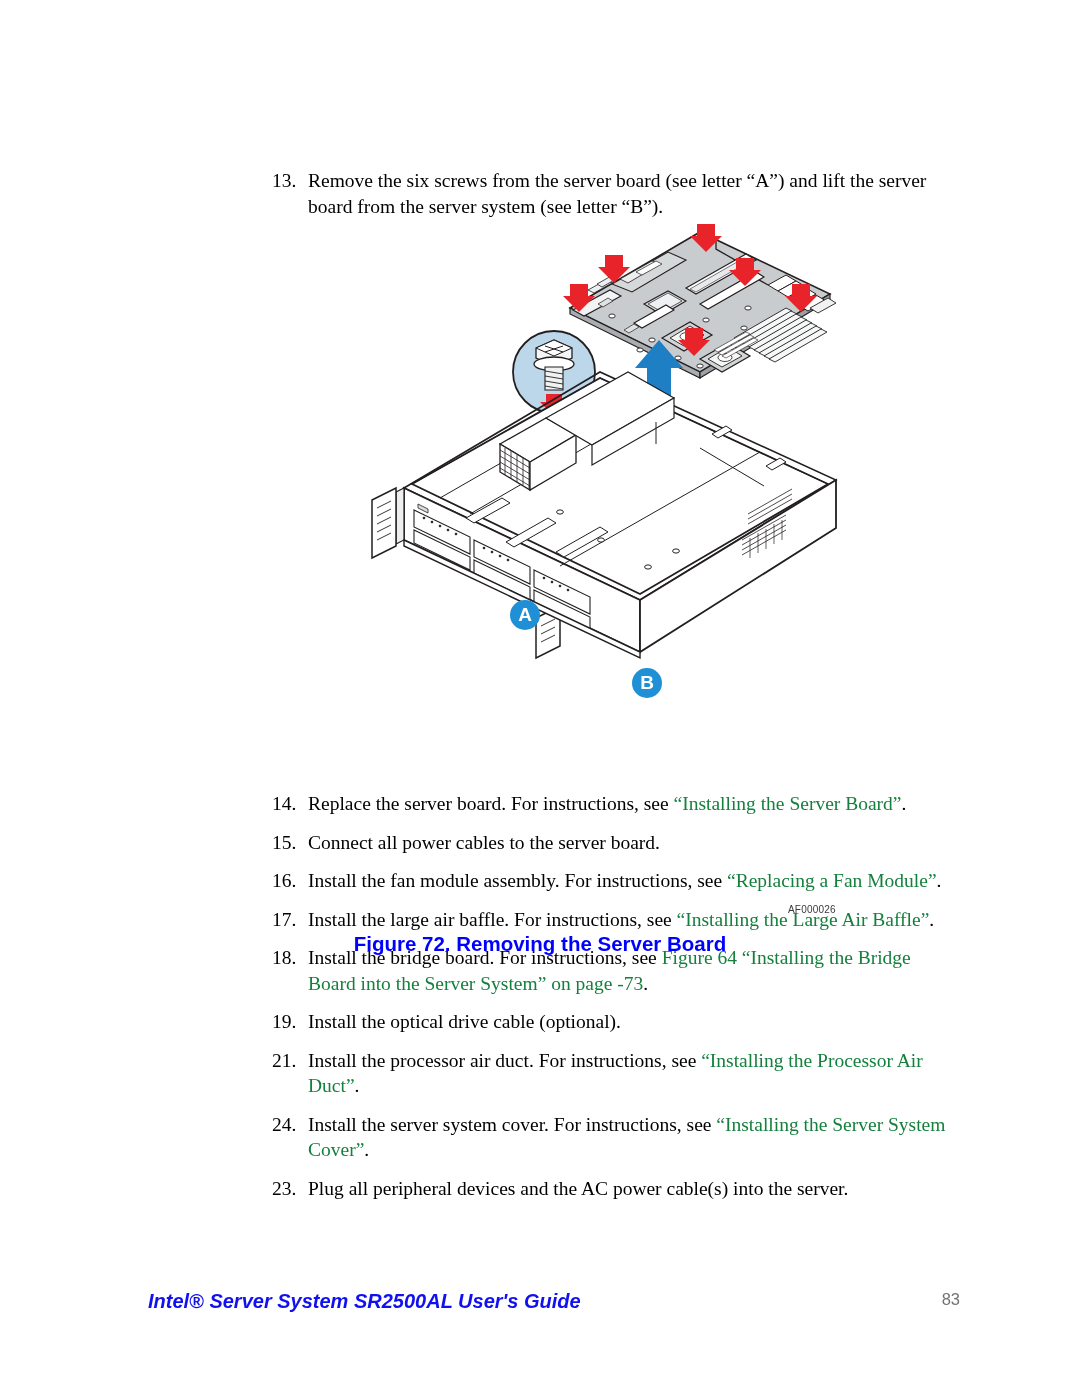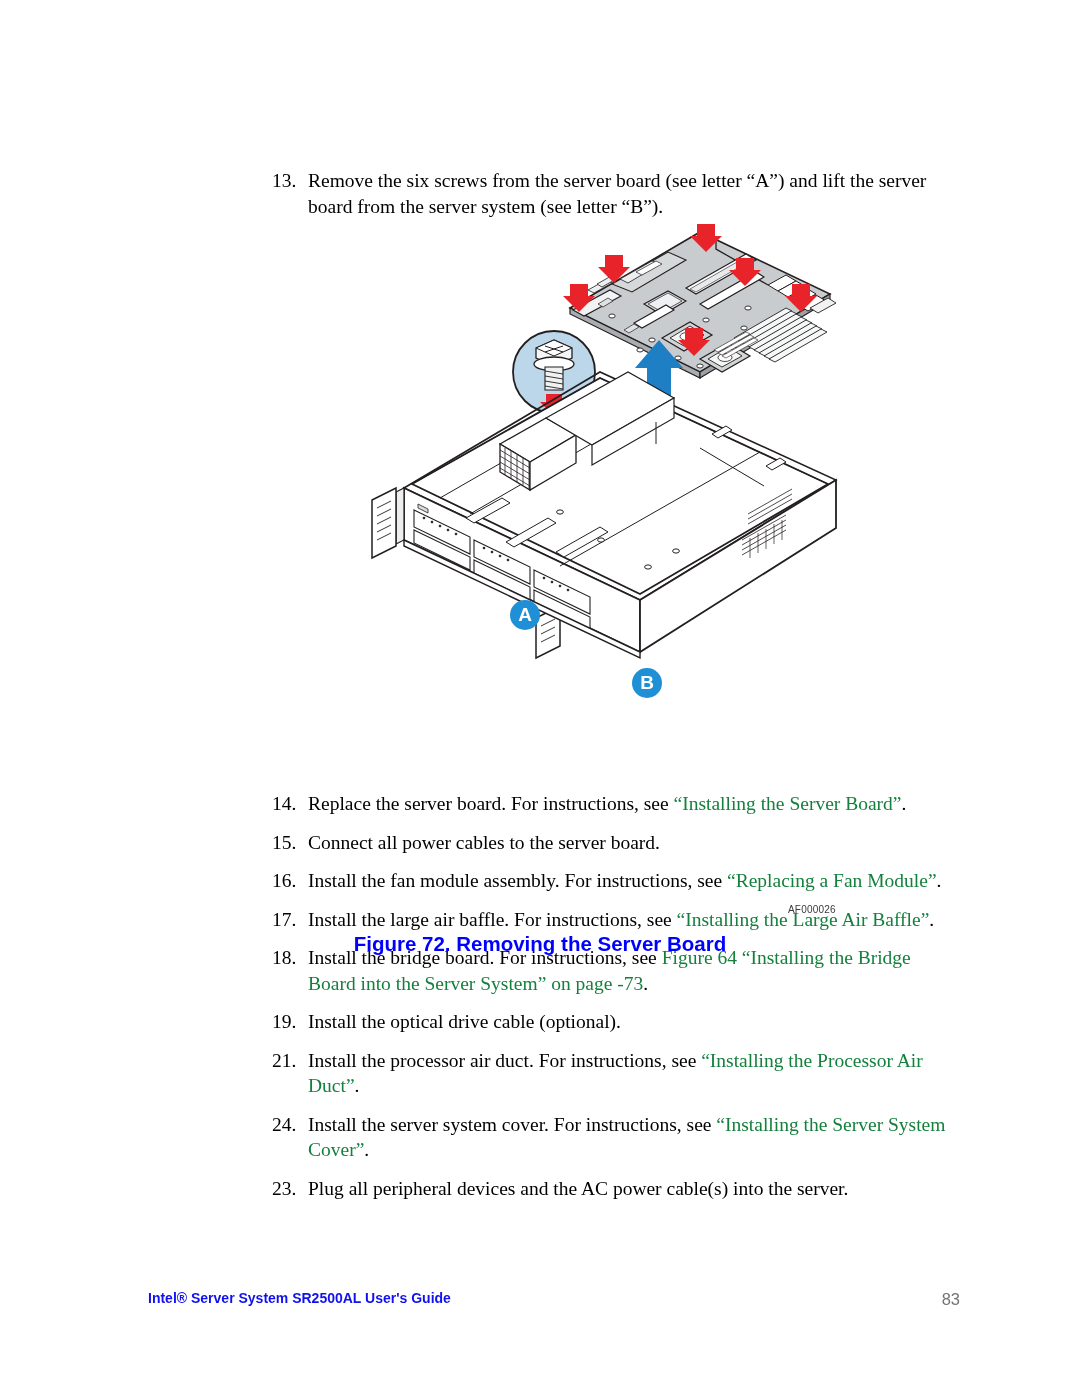--- a/index.html
+++ b/index.html
@@ -102,22 +102,23 @@
     left: 148px;
     top: 1290px;
     width: 812px;
     height: 24px;
   }
   .footer-title {
     position: absolute;
     left: 0;
     top: 0;
     font-family: "Liberation Sans", "DejaVu Sans", sans-serif;
+    font-style: italic;
     font-weight: bold;
-    font-size: 14px;
+    font-size: 20px;
     color: #1010f0;
     white-space: nowrap;
   }
   .footer-page {
     position: absolute;
     right: 0;
     top: 0;
     font-family: "Liberation Sans", "DejaVu Sans", sans-serif;
     font-size: 16.5px;
     color: #737373;

